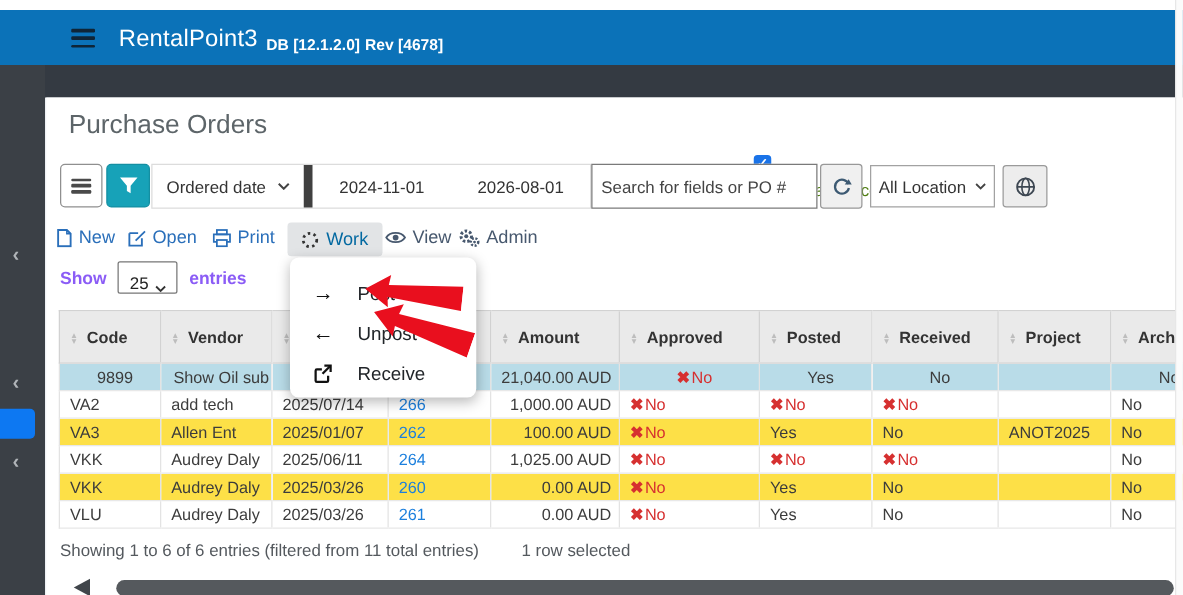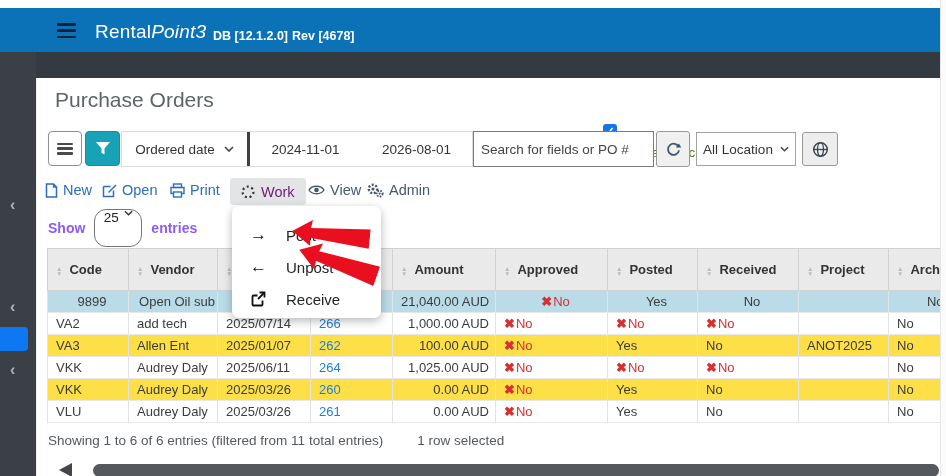--- a/index.html
+++ b/index.html
@@ -3,54 +3,54 @@
 <meta charset="utf-8">
 <style>
   * { margin:0; padding:0; box-sizing:border-box; }
   body { font-family:"Liberation Sans", sans-serif; }
   .screen{position:relative;width:946px;height:476px;background:#eef1f4;overflow:hidden;}
   .topstrip{position:absolute;left:0;top:0;width:946px;height:8px;background:#ffffff;}
   .appbar{position:absolute;left:0;top:8px;width:946px;height:44px;background:#0b72b8;}
   .burger{position:absolute;left:57px;top:15px;width:19px;height:15px;display:flex;flex-direction:column;justify-content:space-between;cursor:pointer;}
   .burger i{display:block;height:2.5px;background:#0f2537;border-radius:1px;}
   .brand{position:absolute;left:95px;top:13px;color:#fff;font-size:19px;letter-spacing:.2px;}
-  .brand .it{font-style:italic;}
+  .brand .it{}
   .dbrev{position:absolute;top:21px;color:#fff;font-size:12.5px;font-weight:bold;}
   .db{left:213px;} .rev{left:292px;}
   .darkband{position:absolute;left:0;top:52px;width:946px;height:26px;background:#343a42;}
   .sidebar{position:absolute;left:0;top:52px;width:36px;height:424px;background:#3b4046;}
   .schev{position:absolute;left:10px;color:#b0b4b8;font-weight:bold;font-size:16px;line-height:14px;cursor:pointer;}
   .sblue{position:absolute;left:0;top:275px;width:28px;height:24px;background:#0d78f2;border-radius:0 4px 4px 0;cursor:pointer;}
   .rightstrip{position:absolute;left:940px;top:0;width:6px;height:476px;background:#fbfbfb;border-left:1px solid #e7e7e7;z-index:9;}
   .panel{position:absolute;left:37px;top:78px;width:909px;height:398px;background:#ffffff;overflow:hidden;}
   .title{position:absolute;left:18px;top:10px;font-size:21px;color:#5d6569;}
   .adv{position:absolute;left:566px;top:23px;display:flex;align-items:center;gap:7px;cursor:pointer;}
   .cb{width:14px;height:14px;background:#1a73e8;border-radius:3px;color:#fff;font-size:11px;line-height:14px;text-align:center;font-weight:bold;}
   .advlabel{font-size:13.5px;color:#4d7c0f;margin-top:44px;}
   .btn{position:absolute;display:flex;align-items:center;justify-content:center;cursor:pointer;}
   .menu-btn{left:11px;top:53px;width:34px;height:35px;background:#fff;border:1px solid #8f8f8f;border-radius:4px;}
   .menu-btn .bars{width:16px;height:12px;display:flex;flex-direction:column;justify-content:space-between;}
   .menu-btn .bars i{display:block;height:2.5px;background:#4a4a4a;border-radius:1px;}
   .filter-btn{left:48px;top:53px;width:35px;height:35px;background:#17a2b8;border:1px solid #148fa2;border-radius:4px;}
   .fstrip{position:absolute;left:84px;top:53px;width:352px;height:36px;background:#fff;border:1px solid #dcdcdc;display:flex;}
-  .fsel{width:128px;display:flex;align-items:center;justify-content:center;gap:9px;font-size:13.5px;color:#333;border-right:3px solid #404040;cursor:pointer;}
+  .fsel{width:128px;display:flex;align-items:center;justify-content:center;gap:9px;font-size:13.5px;color:#333;border-right:7px solid #404040;cursor:pointer;}
   .fdate{width:111px;display:flex;align-items:center;justify-content:center;font-size:13.5px;color:#333;cursor:pointer;}
   .fdate:first-of-type{border-right:1px solid #dcdcdc;}
   .search{position:absolute;left:436px;top:53px;width:181px;height:36px;border:1px solid #7a7a7a;font-size:13.5px;color:#333;padding:0 7px;font-family:"Liberation Sans",sans-serif;outline:none;}
   .search::placeholder{color:#444;opacity:1;}
   .refresh-btn{left:619px;top:53px;width:34px;height:36px;background:#f0f0f0;border:1px solid #989898;border-radius:3px;}
   .loc{position:absolute;left:659px;top:54px;width:100px;height:34px;border:1px solid #a2a2a2;background:#fff;display:flex;align-items:center;justify-content:center;gap:7px;font-size:13.5px;color:#333;cursor:pointer;}
   .globe-btn{left:765px;top:54px;width:36px;height:34px;background:#ededed;border:1px solid #9a9a9a;border-radius:3px;}
   .titem{position:absolute;top:104px;display:flex;align-items:center;gap:5px;font-size:14.5px;cursor:pointer;}
   .titem.blue{color:#2a6fba;}
   .titem.slate{color:#47586e;}
-  .work-btn{position:absolute;left:193px;top:100px;height:27px;padding:0 11px;background:#e2e4e6;border-radius:3px;display:flex;align-items:center;gap:6px;font-size:14.5px;color:#701a75;cursor:pointer;}
+  .work-btn{position:absolute;left:193px;top:100px;height:27px;padding:0 11px;background:#e2e4e6;border-radius:3px;display:flex;align-items:center;gap:6px;font-size:14.5px;color:#0369a1;cursor:pointer;}
   .showrow{position:absolute;left:11px;top:131px;display:flex;align-items:center;gap:9px;}
   .showrow b{font-size:14px;color:#8b5cf6;}
-  .lensel{width:48px;height:38px;border:1px solid #767676;border-radius:12px;background:#fff;display:flex;align-items:flex-start;justify-content:center;gap:5px;font-size:13.5px;color:#222;cursor:pointer;}
+  .lensel{width:48px;height:26px;border:1px solid #767676;border-radius:2px;background:#fff;display:flex;align-items:flex-end;justify-content:center;gap:5px;font-size:13.5px;color:#222;cursor:pointer;}
   .dtable{position:absolute;left:10px;top:170px;}
   table{border-collapse:collapse;table-layout:fixed;width:926px;}
   th{height:42px;background:#eaeaea;border:1px solid #d2d2d2;border-right:none;font-size:13px;color:#333;text-align:left;padding-left:8px;font-weight:bold;white-space:nowrap;overflow:hidden;cursor:pointer;}
   td{height:22px;border-left:1px solid #e3e3e3;border-bottom:1px solid #e8e8e8;font-size:13px;color:#3c3c3c;padding-left:8px;white-space:nowrap;overflow:hidden;}
   tr.odd td{background:#fde047;}
   tr.sel td{background:#b9dce8;text-align:center;}
   td.amount{text-align:right;padding-right:6px;}
   td.po{color:#1b7fdd;cursor:pointer;}
   .sort{display:inline-flex;flex-direction:column;margin-right:7px;color:#bdbdbd;font-size:6.5px;line-height:5px;vertical-align:middle;font-weight:normal;}
   .xm{color:#d63030;font-weight:bold;margin-right:1px;}
@@ -242,21 +242,21 @@
                 </span><span>Project</span></th>
               <th class="c9"><span class="sort">
                   <span>▲</span>
                   <span>▼</span>
                 </span><span>Archi</span></th>
             </tr>
           </thead>
         <tbody id="tbody">
             <tr class="sel">
               <td>9899</td>
-              <td>Open Oil sub</td>
+              <td>Show Oil sub</td>
               <td></td>
               <td class="po"></td>
               <td class="amount">21,040.00 AUD</td>
               <td><span class="xm">✖</span><span class="xt">No</span></td>
               <td>Yes</td>
               <td>No</td>
               <td></td>
               <td>No</td>
             </tr>
             <tr>

